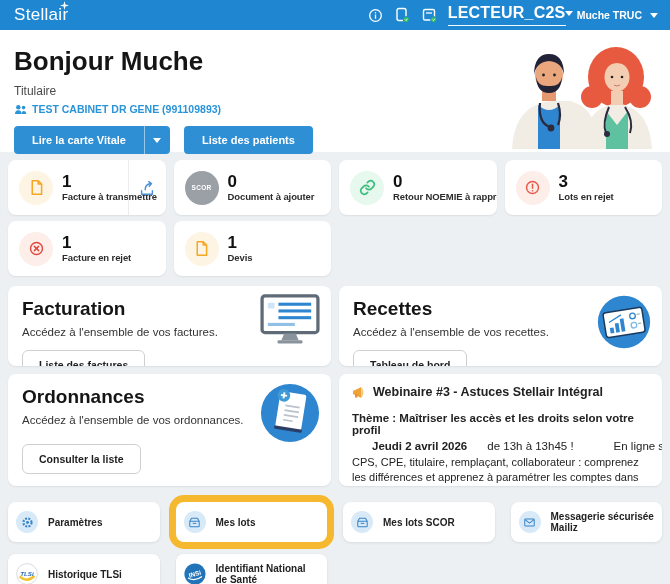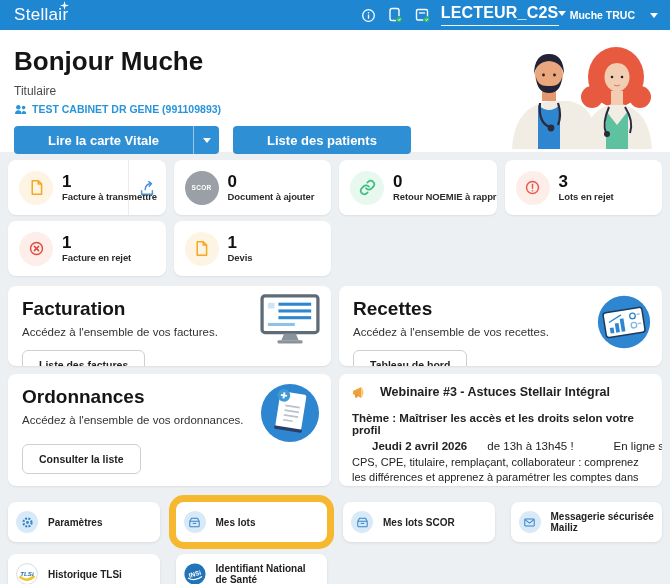--- a/index.html
+++ b/index.html
@@ -6,30 +6,30 @@
   html,body { width:670px; height:584px; }
   body { font-family:"Liberation Sans", sans-serif; background:#edf0f3; overflow:hidden; color:#1e1e1e; }
 
   
   .topbar { height:30px; background:#1f87d1; display:flex; align-items:center; padding:0 12px 0 14px; color:#fff; }
   .logo { font-size:17px; letter-spacing:.3px; position:relative; font-weight:400; }
   .logo svg { position:absolute; top:-4px; right:-1px; }
   .topbar-right { margin-left:auto; display:flex; align-items:center; gap:11px; }
   .tb-icon { display:flex; cursor:pointer; }
   .reader-select { display:flex; align-items:center; justify-content:space-between; width:118px; border-bottom:1px solid rgba(255,255,255,.95); padding-bottom:3px; font-size:16px; font-weight:bold; letter-spacing:.2px; cursor:pointer; }
-  .user-menu { display:flex; align-items:center; gap:15px; font-size:10.5px; font-weight:bold; cursor:pointer; }
+  .user-menu { display:flex; align-items:center; gap:8px; font-size:10.5px; font-weight:bold; cursor:pointer; }
   .caret { width:0; height:0; border-left:4px solid transparent; border-right:4px solid transparent; border-top:5px solid #fff; }
 
   
   .hero { background:#fff; height:122px; padding:10px 8px 0 14px; position:relative; }
   .hero h1 { font-size:26px; font-weight:bold; margin:6px 0 7px; color:#151515; }
   .role { font-size:12px; color:#4a4a4a; }
   .cabinet { display:flex; align-items:center; gap:5px; margin-top:5px; font-size:10.5px; font-weight:bold; color:#2a94d8; cursor:pointer; }
   .hero-buttons { display:flex; gap:14px; margin-top:11px; }
-  .btn-primary { background:#2e8fd5; color:#fff; border:none; border-radius:4px; height:28px; font-size:13px; font-weight:bold; font-family:inherit; padding:0 34px; cursor:pointer; }
+  .btn-primary { background:#2e8fd5; color:#fff; border:none; border-radius:4px; height:28px; font-size:11px; font-weight:bold; font-family:inherit; padding:0 18px; cursor:pointer; }
   .split { display:flex; border-radius:4px; overflow:hidden; }
   .split .main { border-radius:0; }
   .split .caret-part { width:26px; background:#2e8fd5; border:none; border-left:1px solid rgba(255,255,255,.5); display:flex; align-items:center; justify-content:center; cursor:pointer; }
   .illustration { position:absolute; top:5px; right:6px; width:170px; height:114px; border-radius:8px; overflow:hidden; background:#fff; }
 
   
   .stats { padding:8px 8px 0; display:grid; grid-template-columns:repeat(4,1fr); gap:6px 8px; }
   .stat-card { background:#fff; border-radius:8px; box-shadow:0 1px 2px rgba(0,0,0,.07); height:55px; display:flex; align-items:center; padding-left:11px; cursor:pointer; overflow:hidden; }
   .stat-icon { width:34px; height:34px; border-radius:50%; flex:none; display:flex; align-items:center; justify-content:center; }
   .ic-orange { background:#fdf4e3; }
@@ -47,21 +47,21 @@
   .section-card { background:#fff; border-radius:8px; box-shadow:0 1px 2px rgba(0,0,0,.07); padding:12px 14px; position:relative; overflow:hidden; }
   .section-title { font-size:19px; font-weight:bold; color:#151515; }
   .section-desc { font-size:11.5px; color:#333; margin-top:6px; }
   .btn-outline { border:1px solid #cfcfcf; border-radius:6px; background:#fff; font-size:10.5px; font-weight:bold; font-family:inherit; padding:8px 16px; cursor:pointer; color:#1e1e1e; }
   .mt12 { margin-top:12px; }
   .btn-bottom { position:absolute; left:14px; bottom:12px; }
   .section-illu { position:absolute; top:8px; right:10px; }
 
   
   .webinar { padding:11px 13px; }
-  .webinar-title { display:flex; align-items:center; gap:13px; font-size:12.5px; font-weight:bold; color:#222; }
+  .webinar-title { display:flex; align-items:center; gap:6px; font-size:12.5px; font-weight:bold; color:#222; }
   .webinar-theme { margin-top:13px; font-size:11.5px; font-weight:bold; color:#222; }
   .webinar-when { margin-top:4px; font-size:11.5px; color:#222; display:flex; align-items:center; gap:20px; flex-wrap:nowrap; white-space:nowrap; }
   .webinar-when b { font-weight:bold; }
   .webinar-desc { margin-top:3px; font-size:11px; color:#222; line-height:1.32; }
 
   
   .shortcuts { padding:16px 8px 0; display:grid; grid-template-columns:repeat(4,1fr); gap:12px 16px; }
   .shortcut { background:#fff; border-radius:8px; box-shadow:0 1px 3px rgba(0,0,0,.09); height:40px; display:flex; align-items:center; gap:10px; padding:0 8px; font-size:10px; font-weight:bold; color:#222; cursor:pointer; }
   .shortcut.highlight { box-shadow:0 0 0 7px #f5b82e; }
   .shortcut-icon { width:22px; height:22px; border-radius:50%; background:#d8e9f8; flex:none; display:flex; align-items:center; justify-content:center; }

